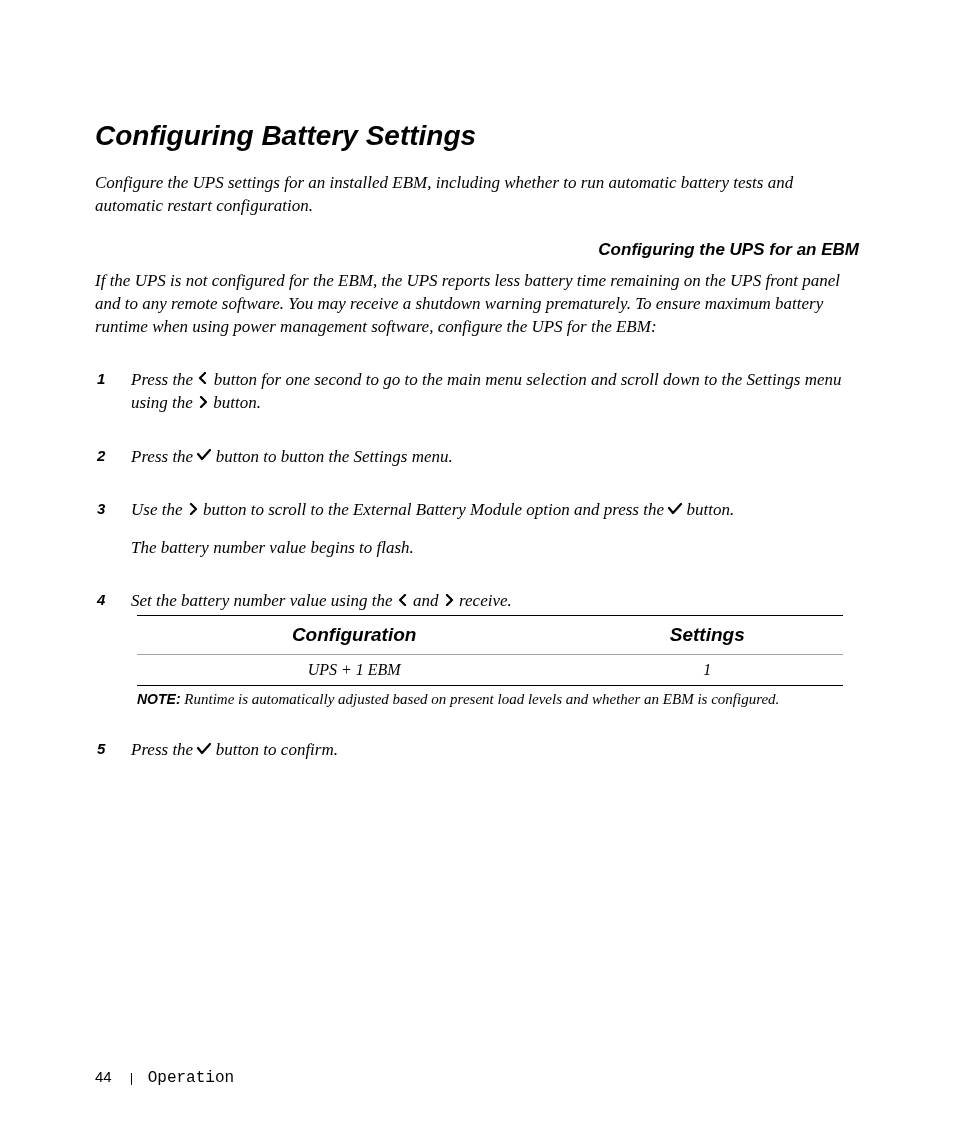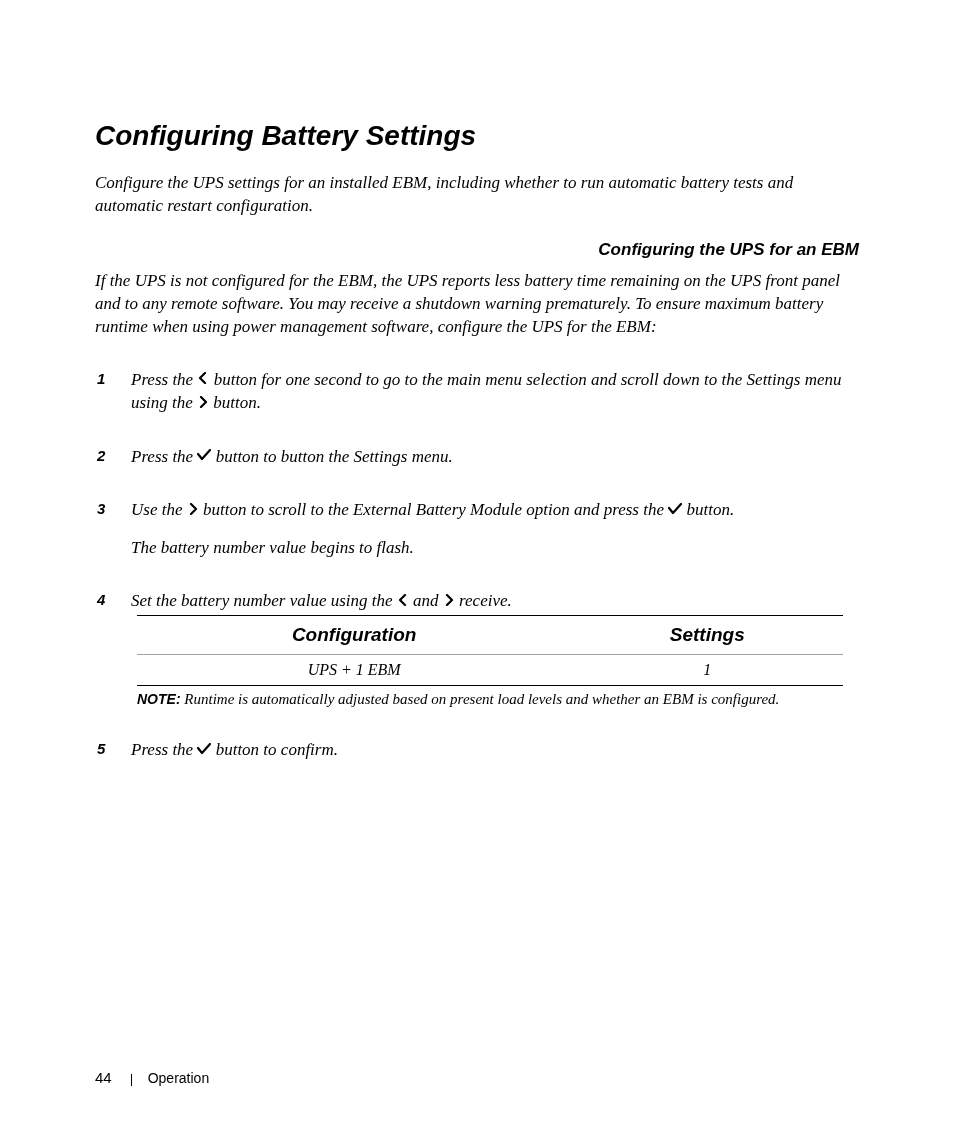--- a/index.html
+++ b/index.html
@@ -112,22 +112,22 @@
     font-size: 15px;
   }
   .footer-sep {
     display: inline-block;
     border-left: 1px solid #000;
     height: 12px;
     margin: 0 12px 0 16px;
     vertical-align: middle;
   }
   .footer-section {
-    font-family: Liberation Sans, sans-serif;
-    font-size: 14px;
+    font-family: Liberation Mono, monospace;
+    font-size: 16px;
     margin-top: 44px;
   }
 </style>
 </head>
 <body>
 
 <div class="page">
   <div class="h1">Configuring Battery Settings</div>
 
   <div class="body-text">Configure the UPS settings for an installed EBM, including whether to run automatic battery tests and automatic restart configuration.</div>

